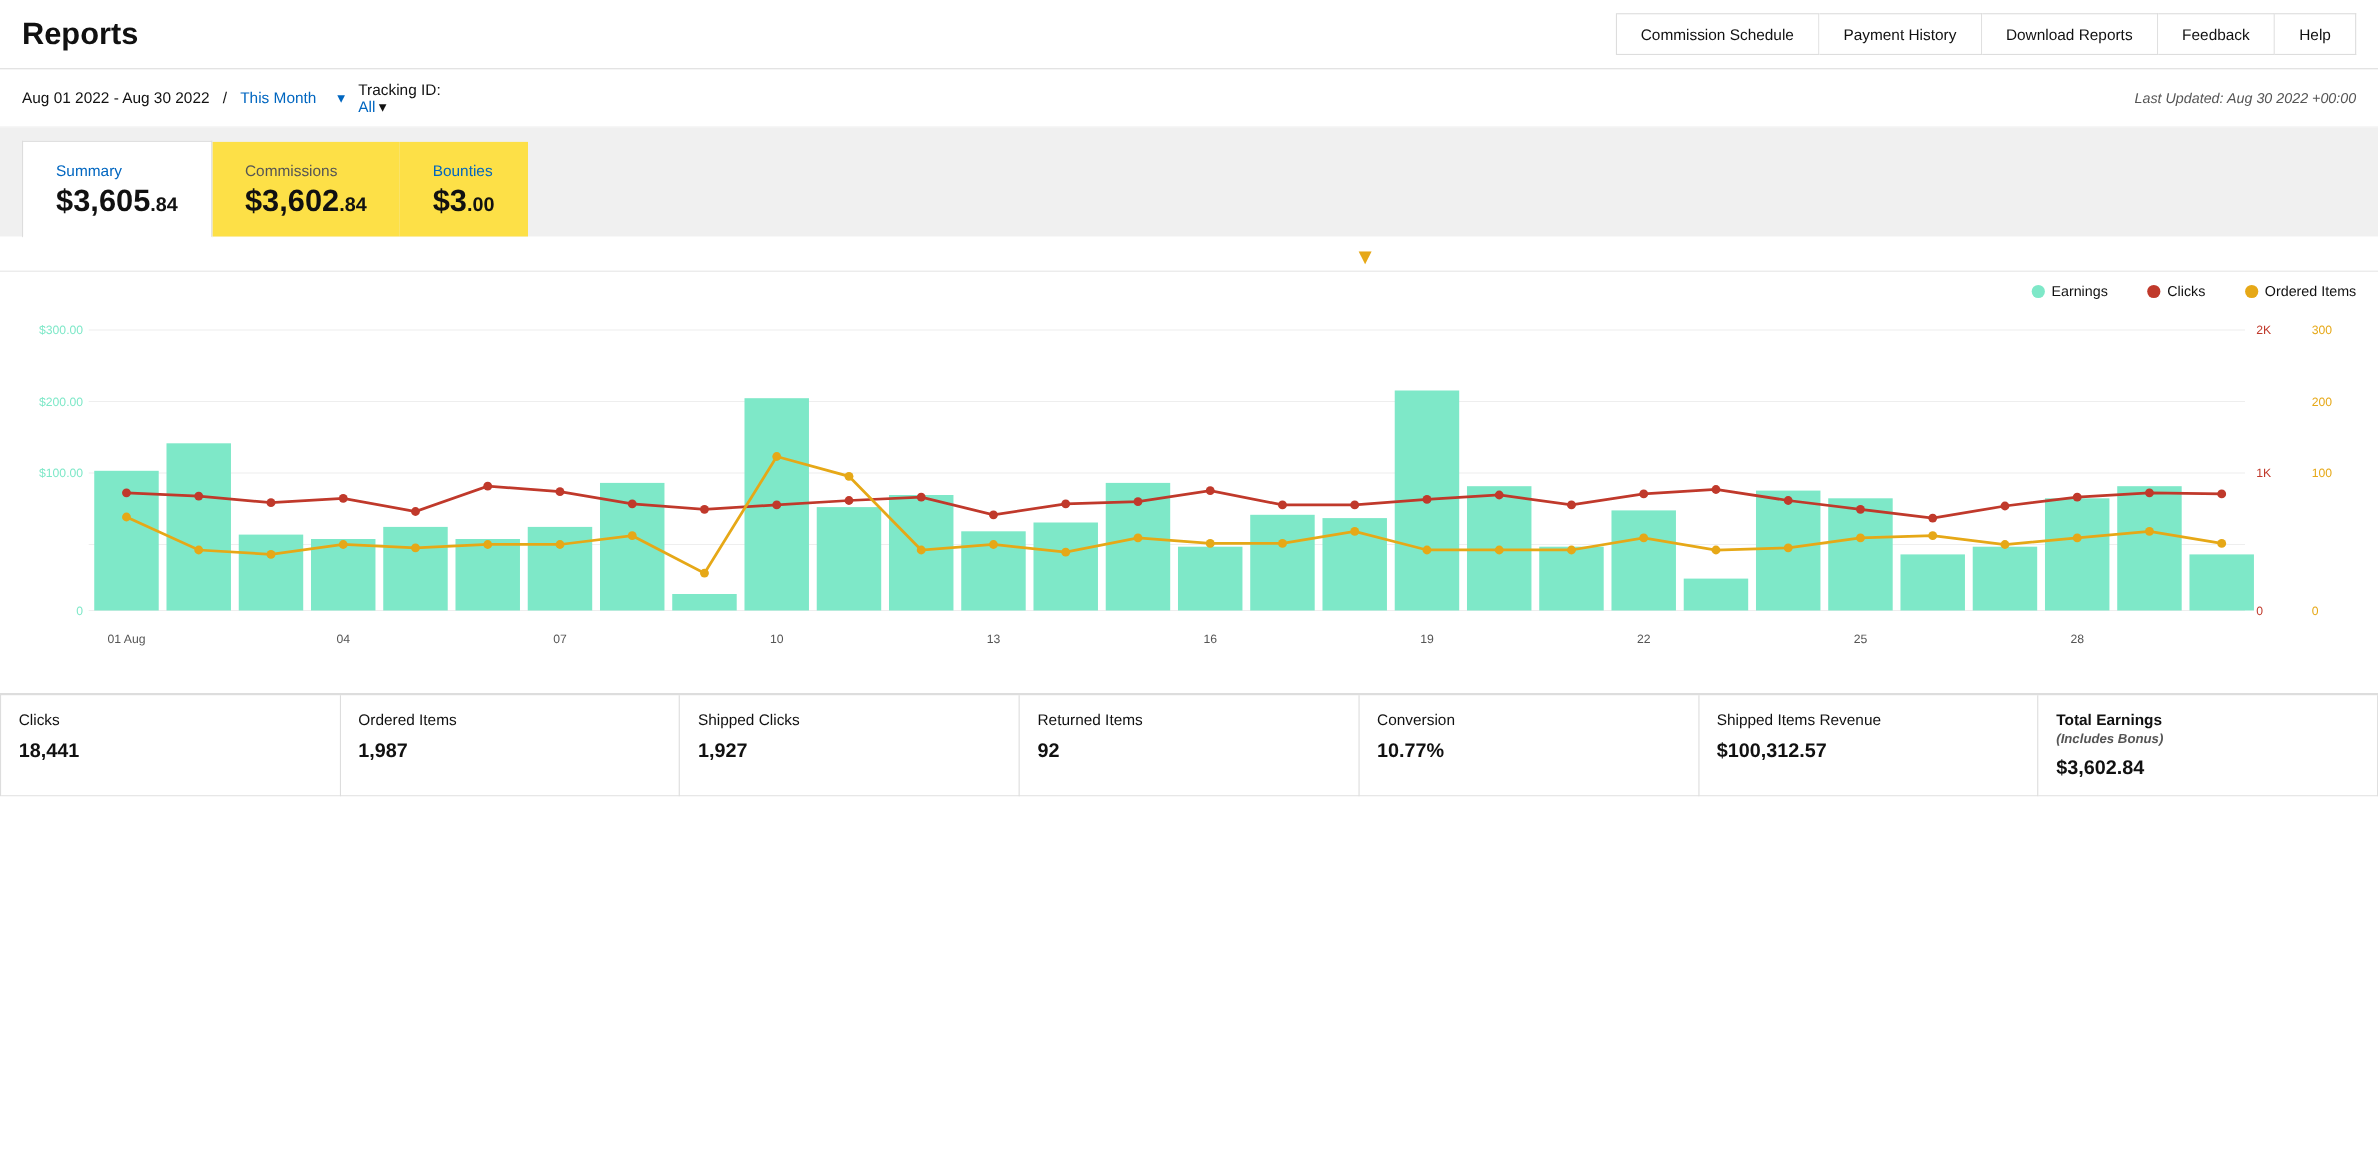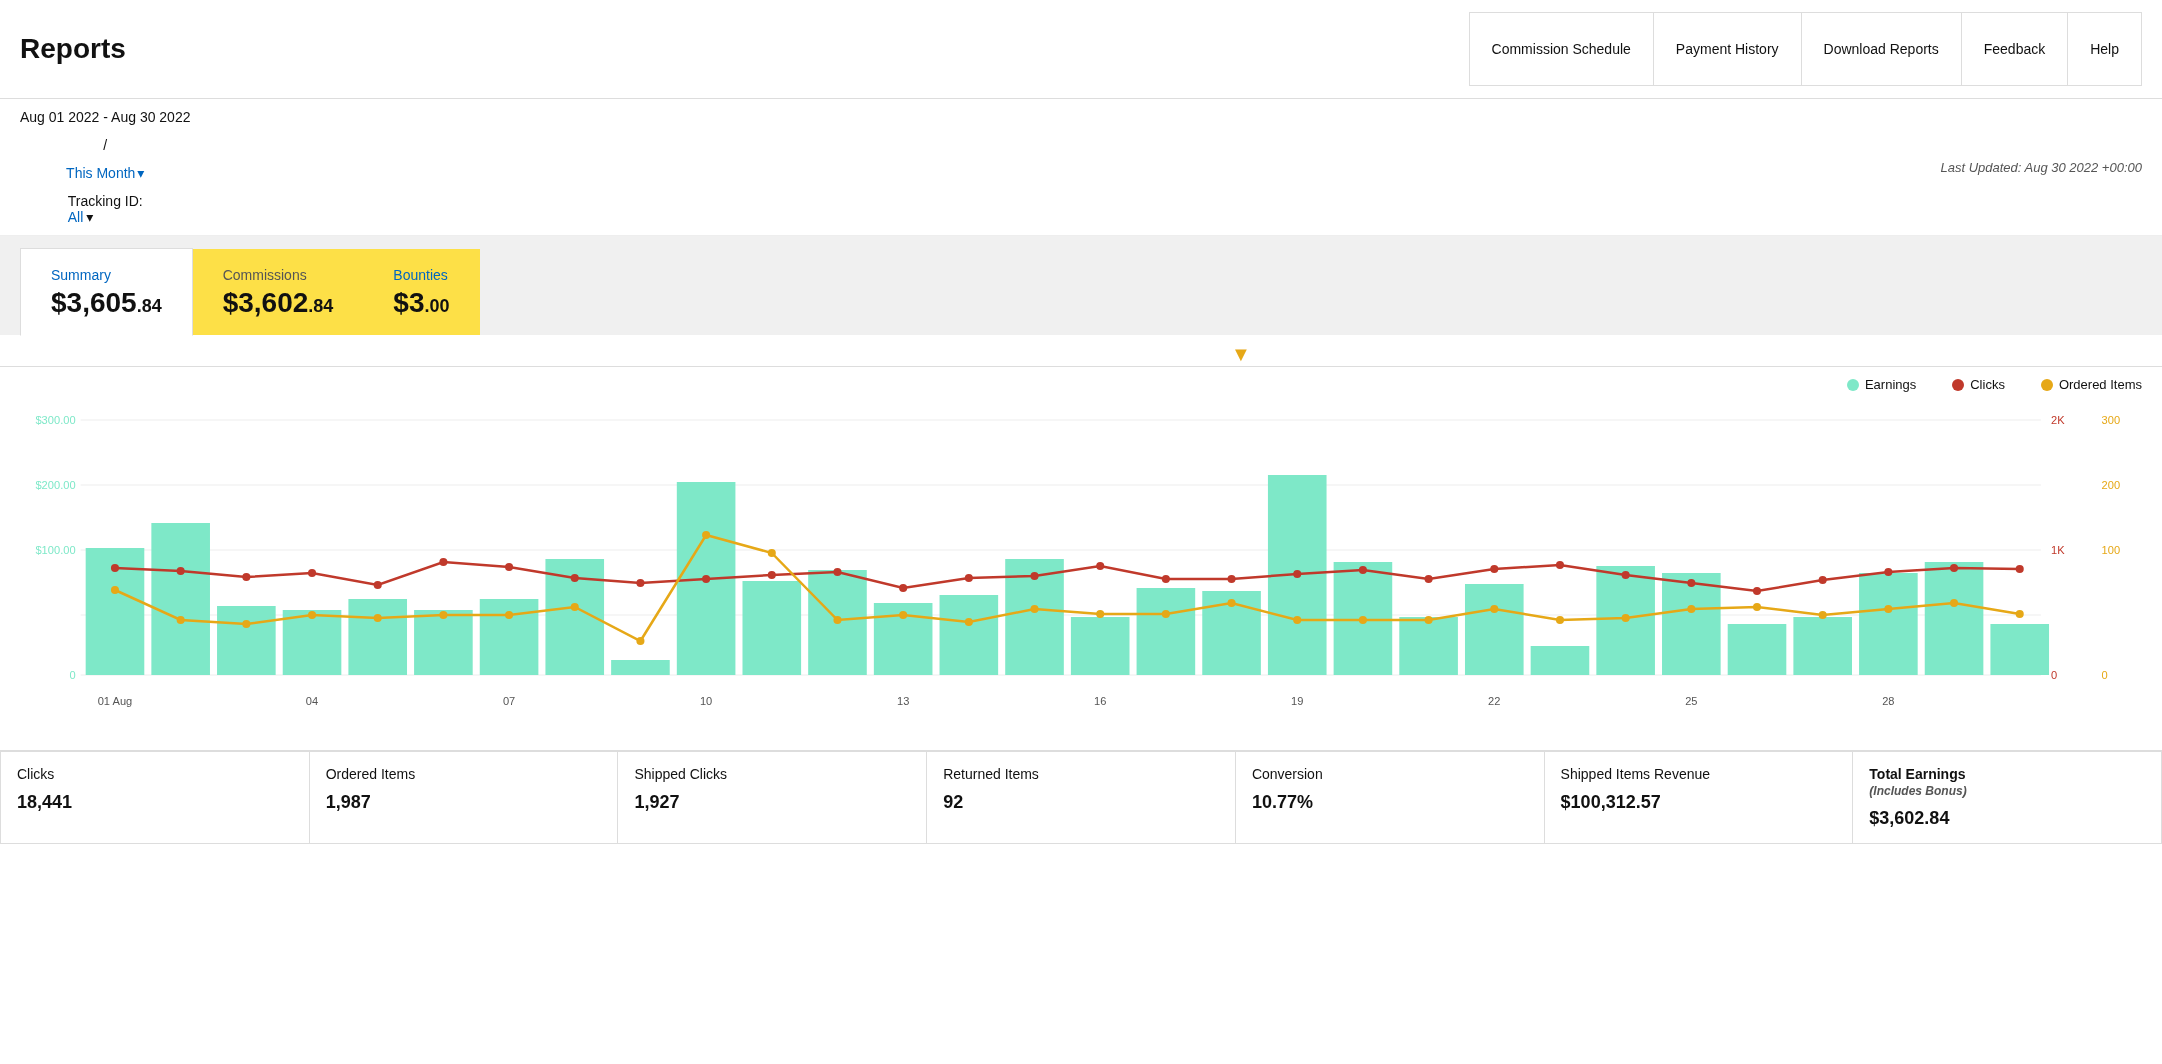--- a/index.html
+++ b/index.html
@@ -16,21 +16,21 @@
     .header-title {
       font-size: 28px;
       font-weight: bold;
       color: #111;
     }
     .header-nav {
       display: flex;
       gap: 0;
     }
     .header-nav-item {
-      padding: 28px 22px;
+      padding: 10px 22px;
       border: 1px solid #ddd;
       border-left: none;
       cursor: pointer;
       background: #fff;
       color: #111;
       font-size: 14px;
     }
     .header-nav-item:first-child { border-left: 1px solid #ddd; }
 
     
@@ -39,32 +39,31 @@
       align-items: center;
       justify-content: space-between;
       padding: 10px 20px;
       border-bottom: 1px solid #eee;
     }
     .toolbar-left {
       display: flex;
       align-items: center;
       gap: 12px;
       font-size: 14px;
-      flex-direction: column;
     }
     .date-range { color: #111; }
     .this-month-btn {
       color: #0066c0;
       cursor: pointer;
       background: none;
       border: none;
       font-size: 14px;
       display: flex;
       align-items: center;
-      gap: 2px;
+      gap: 19px;
     }
     .tracking-id-btn {
       color: #111;
       cursor: pointer;
       background: none;
       border: none;
       font-size: 14px;
       display: flex;
       align-items: center;
       gap: 3px;

